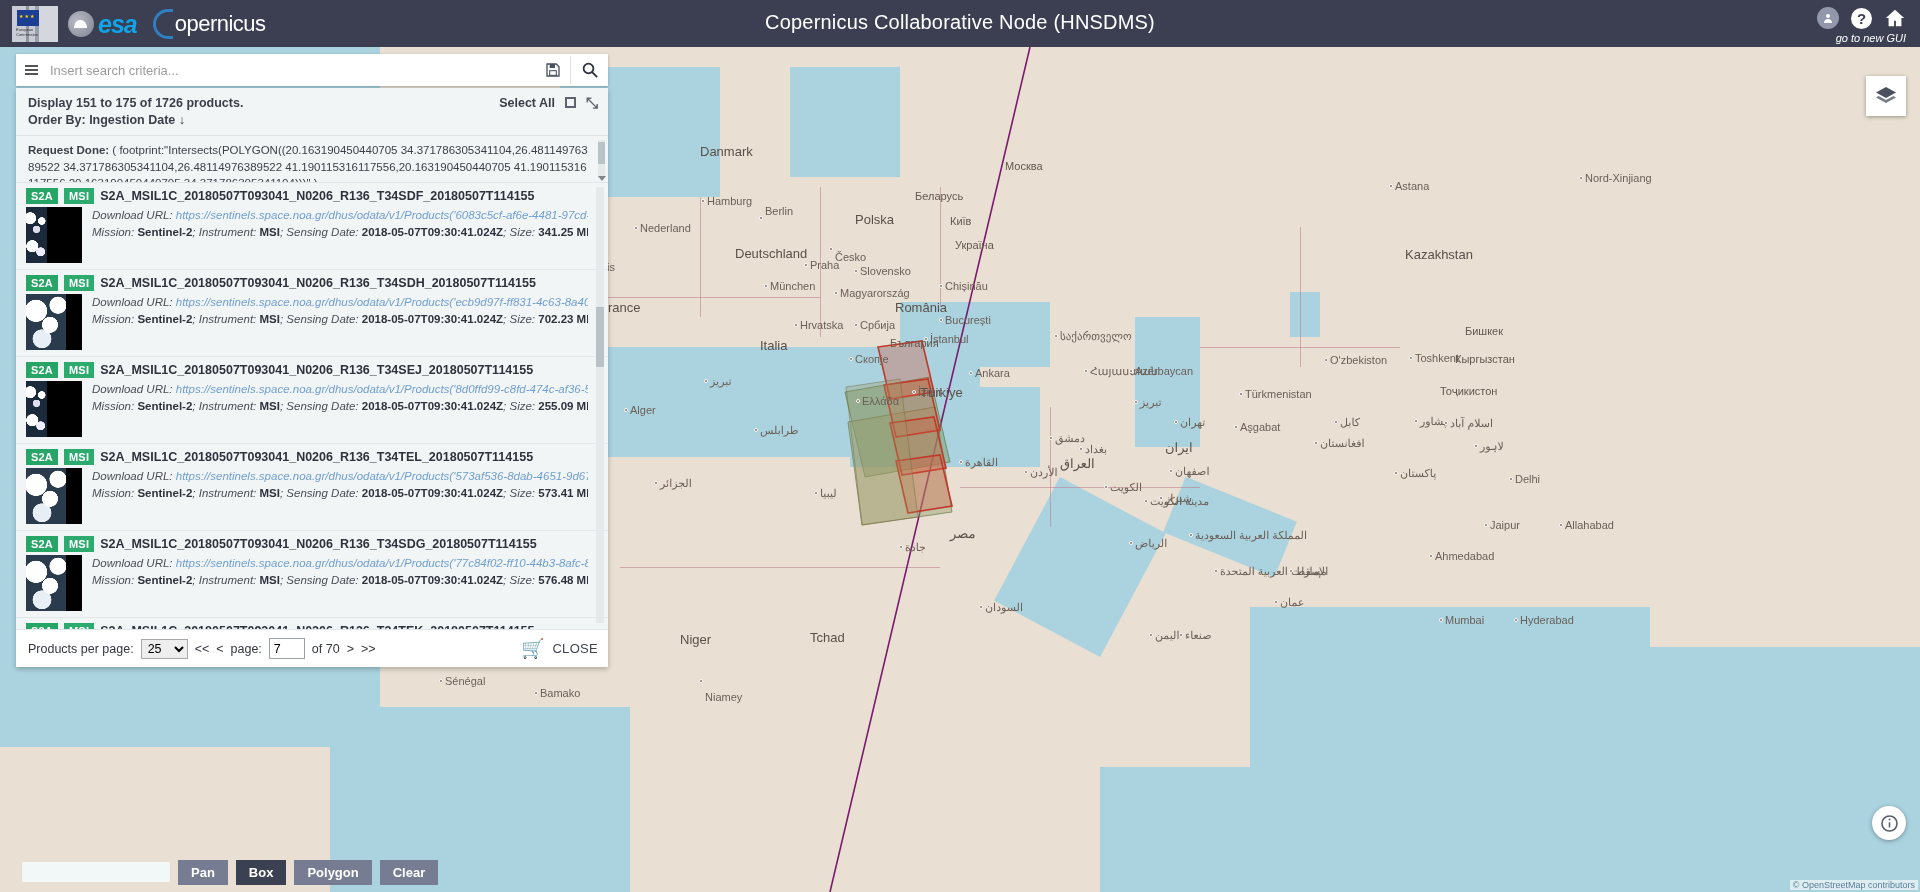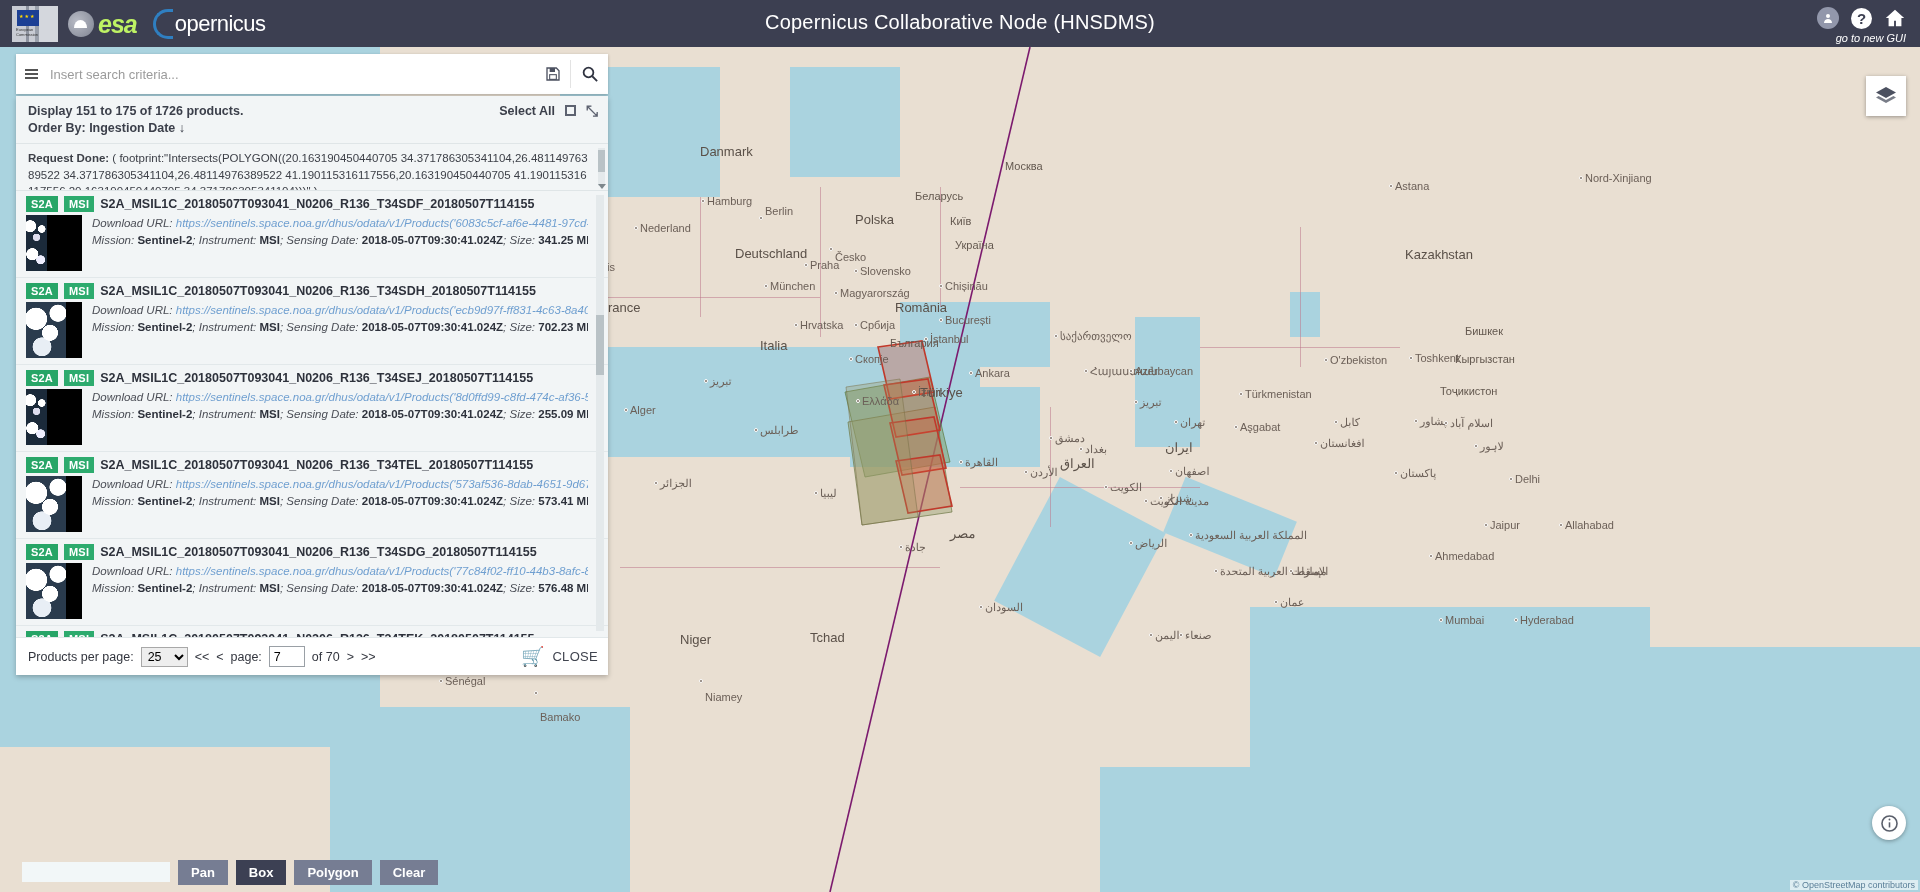--- a/index.html
+++ b/index.html
@@ -59,21 +59,21 @@
   }
   .ec-flag .blue::after {
     content: "★★★"; position: absolute; left: 2px; top: 3px;
     font-size: 5px; color: #ffd700; letter-spacing: 1px;
   }
   .ec-flag .ectext {
     position: absolute; left: 4px; top: 22px; font-size: 4px; color: #333;
     line-height: 1.2;
   }
   .esa-logo {
-    display: flex; align-items: center; gap: 4px; color: #bef264;
+    display: flex; align-items: center; gap: 4px; color: #0ea5e9;
   }
   .esa-globe {
     width: 26px; height: 26px; border-radius: 50%;
     background: radial-gradient(circle at 35% 40%, #b9bcc6, #7e8391);
     position: relative;
   }
   .esa-globe::before {
     content: ""; position: absolute; left: 6px; top: 9px;
     width: 13px; height: 8px; border-radius: 50% 50% 0 0 / 100% 100% 0 0;
     background: #fff;
@@ -105,21 +105,21 @@
   #go-new-gui {
     position: absolute; right: 14px; top: 32px; color: #fff;
     font-size: 11px; font-style: italic;
   }
 
   
   #panel {
     position: absolute; left: 16px; top: 54px; width: 592px; z-index: 40;
   }
   #search-bar {
-    height: 40px; background: #fff; display: flex; align-items: center;
+    height: 32px; background: #fff; display: flex; align-items: center;
     box-shadow: 0 1px 3px rgba(0,0,0,.25);
   }
   #hamburger {
     width: 30px; display: flex; flex-direction: column; gap: 2px;
     align-items: center; justify-content: center; cursor: pointer;
   }
   #hamburger span { display: block; width: 13px; height: 2px; background: #555; }
   #search-input {
     flex: 1; border: none; outline: none; font-size: 13px; color: #444;
     font-family: "Liberation Sans", sans-serif; padding: 0 4px;
@@ -477,21 +477,21 @@
       <div class="map-label " style="left: 905px; top: 494px;">جادة</div>
       <div class="city-dot" style="left: 899px; top: 498px;"></div>
       <div class="map-label big" style="left: 680px; top: 585px;">Niger</div>
       <div class="map-label big" style="left: 810px; top: 583px;">Tchad</div>
       <div class="map-label " style="left: 545px; top: 575px;">Mali</div>
       <div class="city-dot" style="left: 539px; top: 579px;"></div>
       <div class="map-label " style="left: 705px; top: 644px;">Niamey</div>
       <div class="city-dot" style="left: 699px; top: 632px;"></div>
       <div class="map-label " style="left: 445px; top: 628px;">Sénégal</div>
       <div class="city-dot" style="left: 439px; top: 632px;"></div>
-      <div class="map-label " style="left: 540px; top: 640px; margin-top: 24px;">Bamako</div>
+      <div class="map-label " style="left: 540px; top: 640px;">Bamako</div>
       <div class="city-dot" style="left: 534px; top: 644px;"></div>
       <div class="map-label " style="left: 470px; top: 556px;">نواكشوط</div>
       <div class="city-dot" style="left: 464px; top: 560px;"></div>
       <div class="map-label " style="left: 390px; top: 320px;">Lisboa</div>
       <div class="city-dot" style="left: 384px; top: 324px;"></div>
       <div class="map-label big" style="left: 460px; top: 300px;">España</div>
       <div class="map-label " style="left: 455px; top: 305px;">Madrid</div>
       <div class="city-dot" style="left: 449px; top: 309px;"></div>
       <div class="map-label " style="left: 1585px; top: 125px;">Nord-Xinjiang</div>
       <div class="city-dot" style="left: 1579px; top: 129px;"></div>

